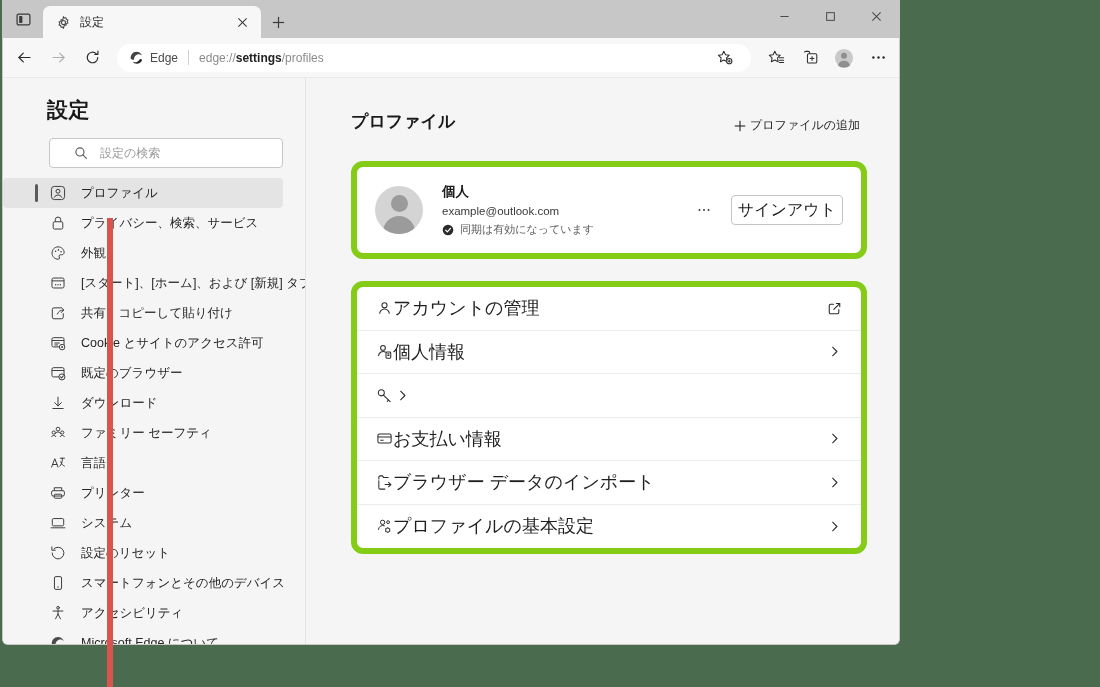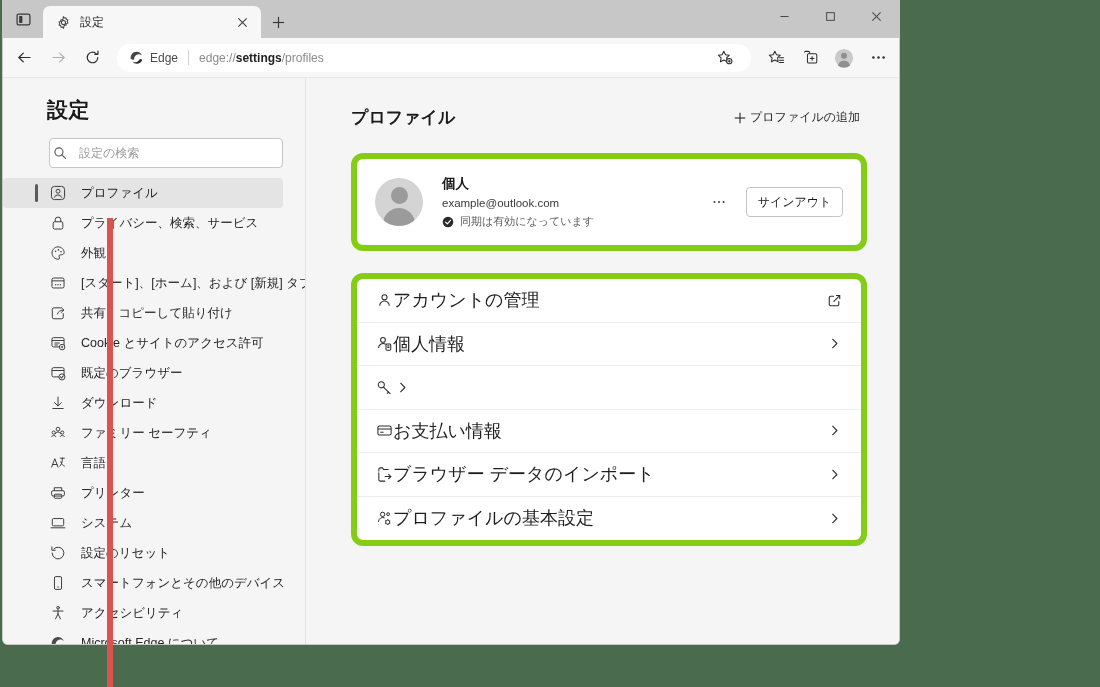--- a/index.html
+++ b/index.html
@@ -189,21 +189,21 @@
     letter-spacing: 0.5px;
   }
   .search-wrap {
     margin: 0 22px 10px 46px;
     height: 30px;
     background: #ffffff;
     border: 1px solid #c6c6c6;
     border-radius: 4px;
     display: flex;
     align-items: center;
-    padding: 0 3px;
+    padding: 0 24px;
     box-sizing: border-box;
     cursor: text;
   }
   .search-input {
     border: none;
     outline: none;
     background: transparent;
     font-size: 12px;
     color: #333;
     margin-left: 10px;
@@ -268,20 +268,21 @@
   }
   .add-profile {
     display: flex;
     align-items: center;
     gap: 3px;
     font-size: 12px;
     color: #262626;
     cursor: pointer;
     padding: 5px 7px;
     border-radius: 4px;
+    margin-top: 8px;
   }
 
   .card {
     background: #ffffff;
     border: 6px solid #84cc16;
     border-radius: 12px;
     box-sizing: border-box;
   }
 
   
@@ -347,21 +348,21 @@
     border-radius: 4px;
     flex: 0 0 auto;
   }
   .signout-btn {
     margin-left: 12px;
     height: 30px;
     min-width: 97px;
     border: 1px solid #c4c4c4;
     border-radius: 4px;
     background: #ffffff;
-    font-size: 12px;
+    font-size: 16px;
     color: #1a1a1a;
     cursor: pointer;
     font-family: inherit;
     flex: 0 0 auto;
   }
 
   
   .list-card { overflow: hidden; }
   .list-row {
     height: 43.5px;

